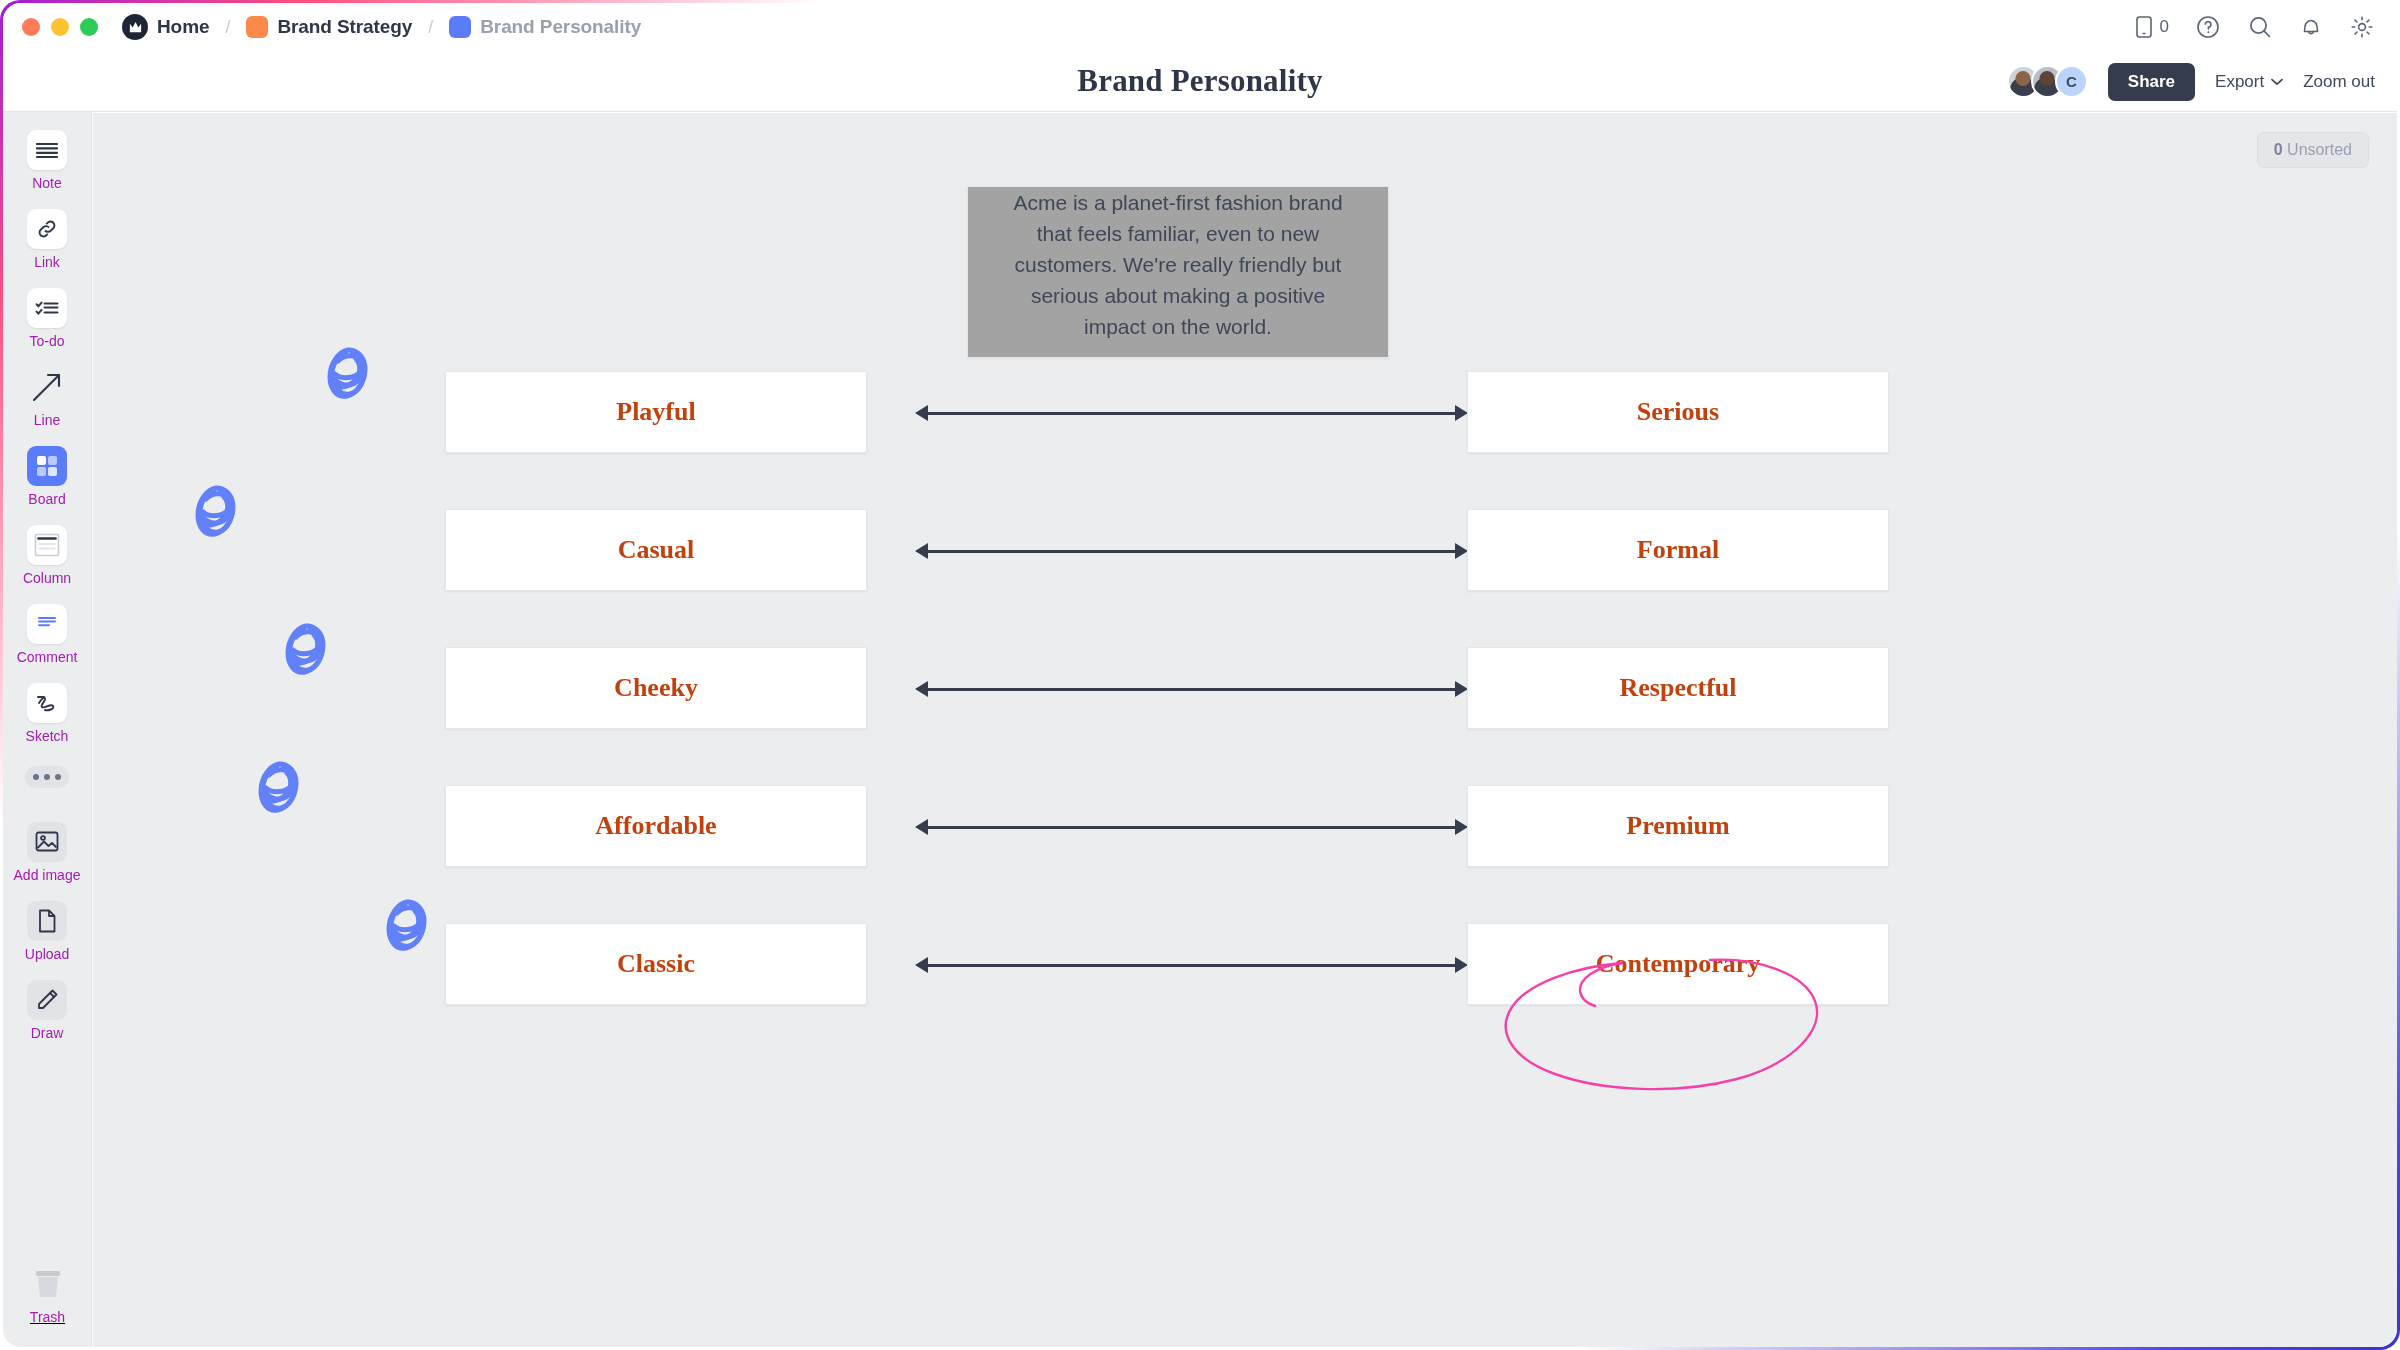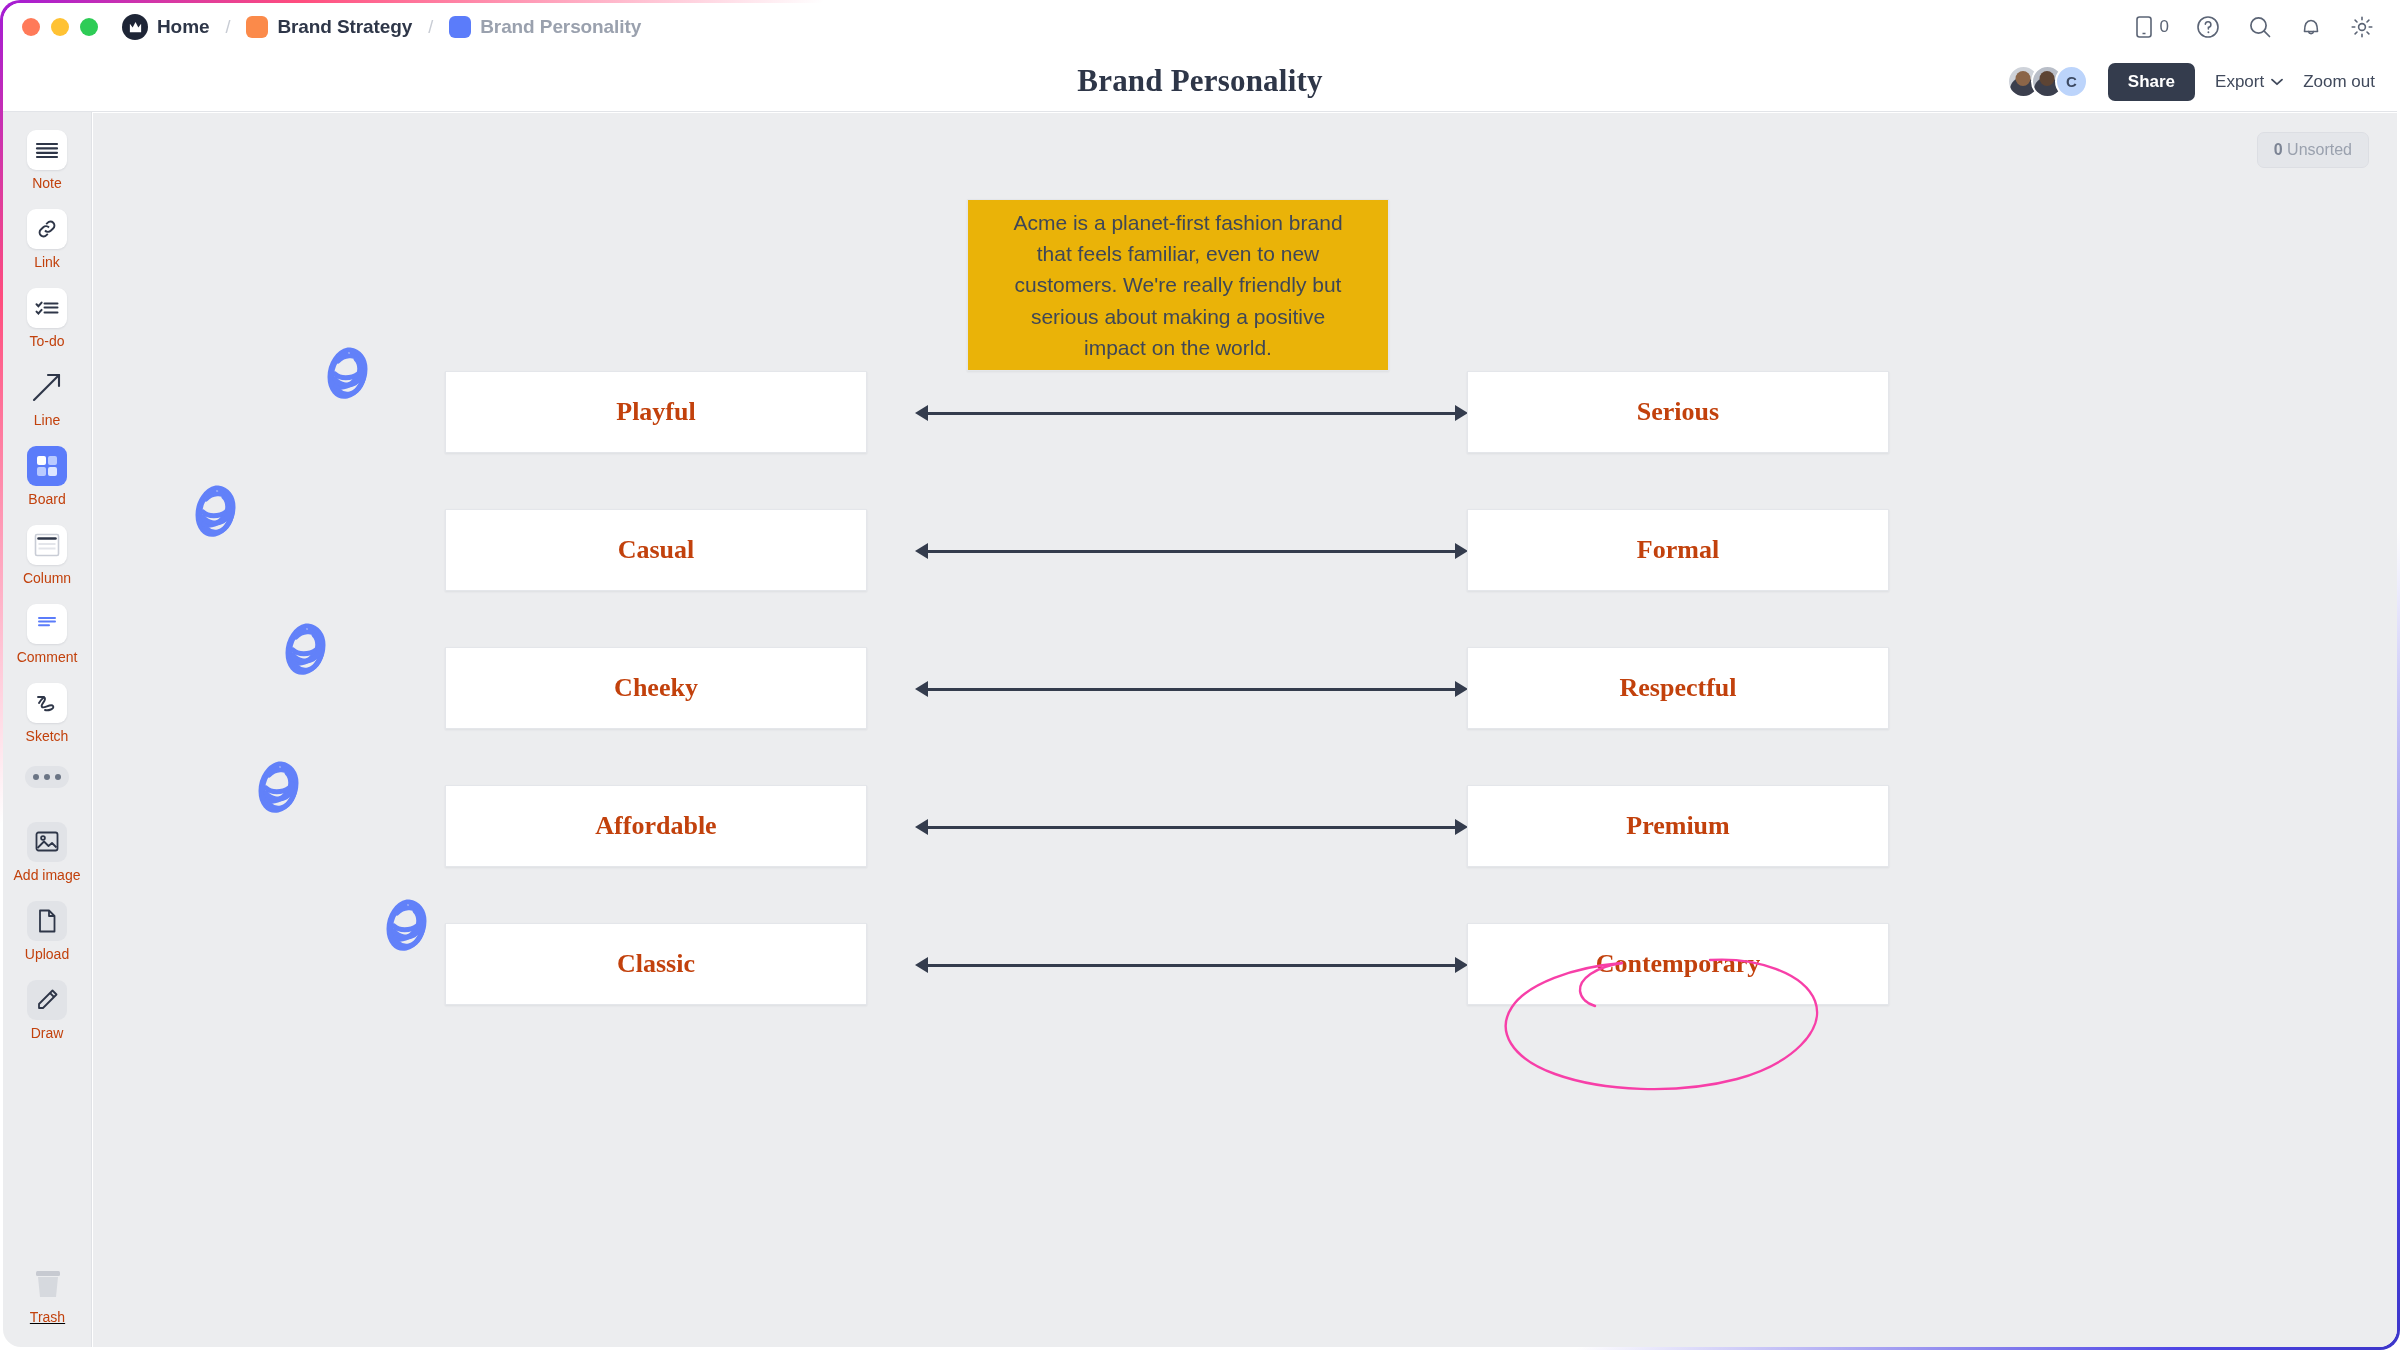--- a/index.html
+++ b/index.html
@@ -127,21 +127,21 @@
   .tool-ico {
     width: 40px; height: 40px; border-radius: 9px;
     background: #ffffff;
     display: flex; align-items: center; justify-content: center;
     box-shadow: 0 1px 2px rgba(30,40,60,.10);
   }
   .tool-ico.plain { background: transparent; box-shadow: none; }
   .tool-ico.grey { background: #e1e3e7; box-shadow: none; }
   .tool-ico.active { background: #5b7cfa; box-shadow: none; }
   .tool-lbl {
-    font-size: 14px; color: #c2410c; margin-top: 5px; white-space: nowrap;
+    font-size: 14px; color: #a21caf; margin-top: 5px; white-space: nowrap;
   }
   .tool-dots {
     width: 44px; height: 22px; border-radius: 11px; background: #e1e3e7;
     display: flex; align-items: center; justify-content: center; gap: 5px;
     margin: 22px auto 0; cursor: pointer;
   }
   .tool-dots i { width: 6px; height: 6px; border-radius: 50%; background: #6b7policy; background: #6b7585; display:block; }
   .rail-group2 { margin-top: 34px; }
   .rail-trash { position: absolute; left: 0; bottom: 22px; width: 89px; text-decoration: underline; }
 
@@ -154,25 +154,25 @@
   }
   .unsorted {
     position: absolute; right: 28px; top: 19px;
     background: #e4e6ea; color: #9aa1ae;
     font-size: 16px; padding: 8px 16px; border-radius: 7px;
     border: 1px solid #dcdee3;
   }
   .unsorted b { color: #7c8494; font-weight: 700; }
 
   .note-card {
-    position: absolute; left: 874px; top: 86px;
+    position: absolute; left: 874px; top: 73px;
     width: 422px; height: 172px;
-    background: #eab308; border: 1px solid #e4e6ea;
+    background: #a3a3a3; border: 1px solid #e4e6ea;
     box-shadow: 0 1px 2px rgba(30,40,60,.07);
-    display: flex; align-items: center; justify-content: center;
+    display: flex; justify-content: center;
     padding: 0 34px;
   }
   .note-text {
     font-size: 21px; line-height: 1.48; color: #3f4757; text-align: center;
   }
 
   
   .row { position: absolute; left: 0; height: 82px; width: 100%; }
   .pole {
     position: absolute; top: 0; height: 82px;

